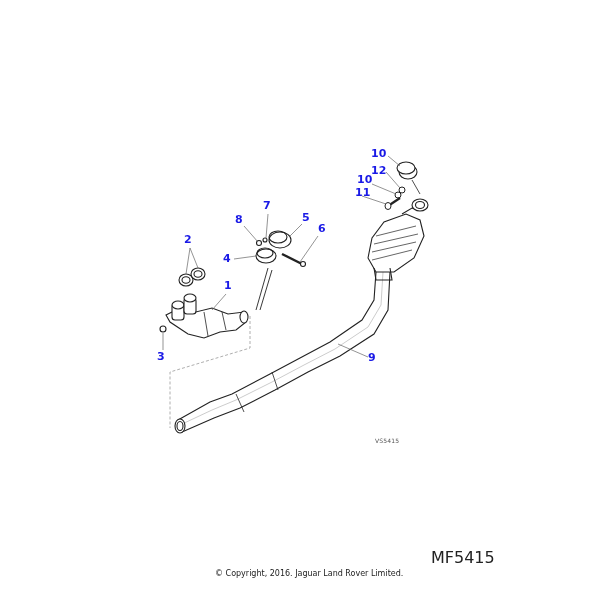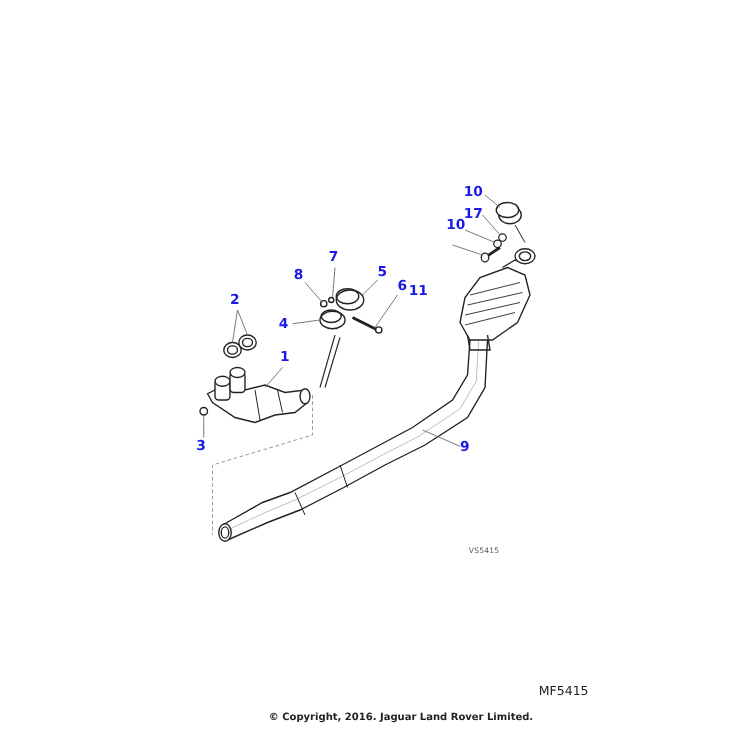--- a/index.html
+++ b/index.html
@@ -1,21 +1,21 @@
 <!DOCTYPE html>
 <html><head>
 <meta charset="utf-8">
 <style>
   html, body { margin:0; padding:0; background:#ffffff; }
   body { width:600px; height:600px; position:relative; overflow:hidden; font-family:"DejaVu Sans", sans-serif; }
   #diagram { position:absolute; left:0; top:0; width:600px; height:600px; }
   .callout { position:absolute; font-family:"DejaVu Sans", sans-serif; font-weight:bold; font-size:11px; color:#1a1ae6; line-height:1; }
   .ref { position:absolute; font-family:"DejaVu Sans", sans-serif; font-size:6px; color:#555; letter-spacing:0.2px; }
-  .mf { position:absolute; font-family:"DejaVu Sans", sans-serif; font-size:10px; color:#222; }
-  .copyright { position:absolute; font-family:"DejaVu Sans", sans-serif; font-size:8px; color:#222;font-weight:bold; }
+  .mf { position:absolute; font-family:"DejaVu Sans", sans-serif; font-size:16px; color:#222; }
+  .copyright { position:absolute; font-family:"DejaVu Sans", sans-serif; font-size:8px; color:#222; }
 </style>
 </head>
 <body>
 
 <svg id="diagram" viewBox="0 0 600 600" xmlns="http://www.w3.org/2000/svg">
 
   <g fill="none" stroke="#999" stroke-width="0.8" stroke-dasharray="3,2">
     <polyline points="250,316 250,348 170,372 170,428"></polyline>
   </g>
 
@@ -107,19 +107,19 @@
 <div class="callout" style="left:224px;top:280px;">1</div>
 <div class="callout" style="left:184px;top:234px;">2</div>
 <div class="callout" style="left:157px;top:351px;">3</div>
 <div class="callout" style="left:223px;top:253px;">4</div>
 <div class="callout" style="left:302px;top:212px;">5</div>
 <div class="callout" style="left:318px;top:223px;">6</div>
 <div class="callout" style="left:263px;top:200px;">7</div>
 <div class="callout" style="left:235px;top:214px;">8</div>
 <div class="callout" style="left:368px;top:352px;">9</div>
 <div class="callout" style="left:371px;top:148px;">10</div>
-<div class="callout" style="left:327px;top:187px;margin-top:40px;">11</div>
+<div class="callout" style="left:355px;top:187px;">11</div>
 <div class="callout" style="left:357px;top:174px;">10</div>
-<div class="callout" style="left:371px;top:165px;">17</div>
+<div class="callout" style="left:371px;top:165px;">12</div>
 
 <div class="ref" style="left:375px;top:437px;">VS5415</div>
 <div class="mf" style="left:431px;top:548px;">MF5415</div>
 <div class="copyright" style="left:215px;top:569px;">© Copyright, 2016. Jaguar Land Rover Limited.</div>
 
 </body></html>

